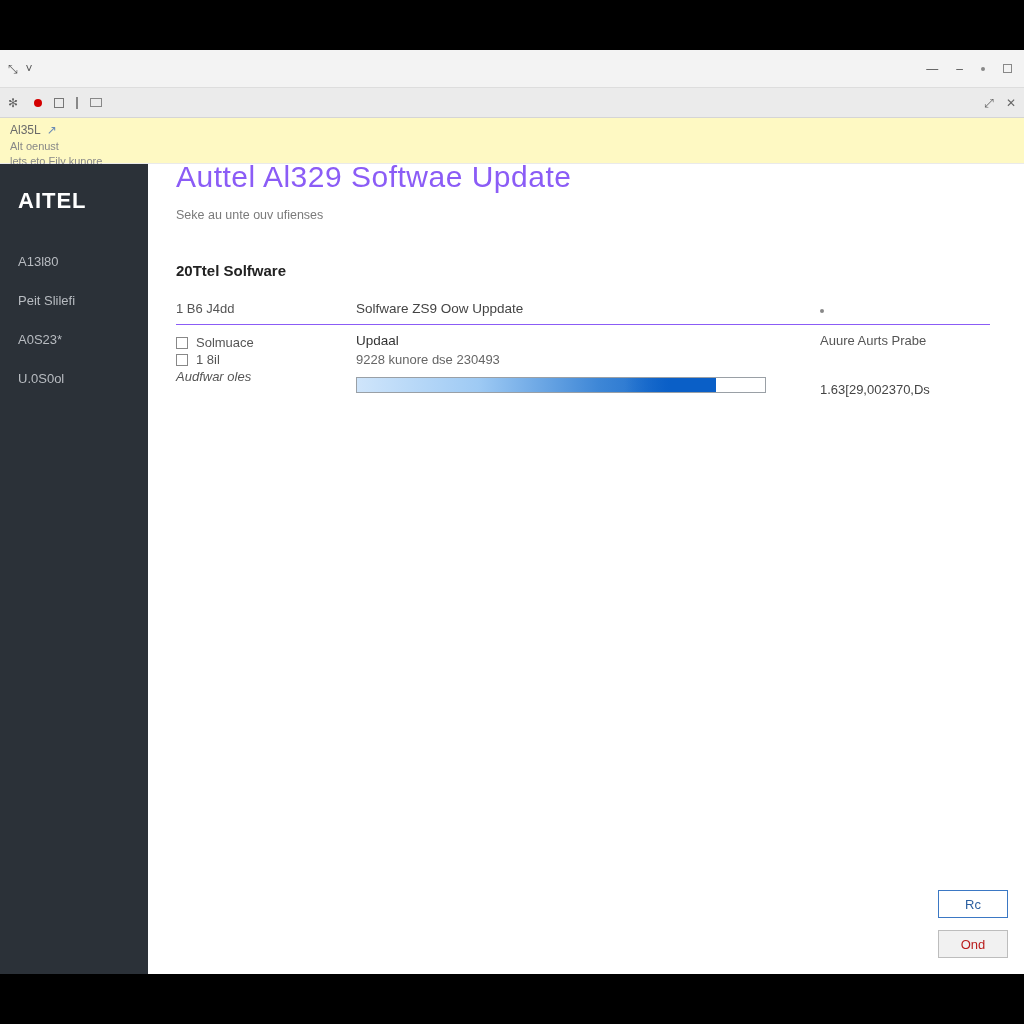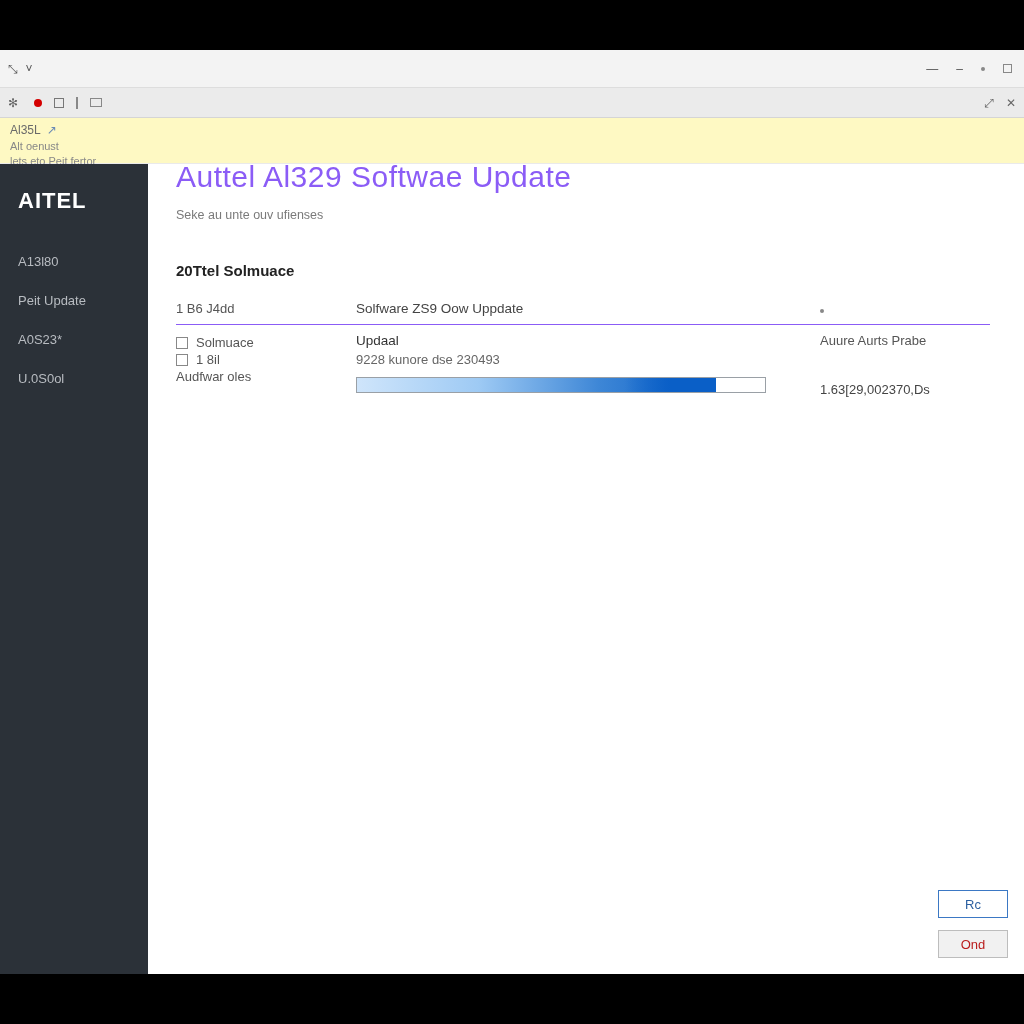--- a/index.html
+++ b/index.html
@@ -97,55 +97,55 @@
     <span class="rico">⤢</span>
     <span class="rico">✕</span>
   </div>
 
   <div class="crumb">
     <div class="line1">
       <span>Al35L</span>
       <span style="color:#6b8bb5;">↗</span>
     </div>
     <div class="ref">Alt oenust</div>
-    <div class="ref">lets eto Peit fertor</div>
+    <div class="ref">lets eto Fily kunore</div>
   </div>
 
   <div class="body">
     <div class="sidebar">
       <div class="brand">AITEL</div>
       <div class="side-item">A13l80</div>
-      <div class="side-item">Peit Update</div>
+      <div class="side-item">Peit Slilefi</div>
       <div class="side-item">A0S23*</div>
       <div class="side-item">U.0S0ol</div>
     </div>
 
     <div class="main">
       <h1 class="page-title">Auttel Al329 Softwae Update</h1>
       <div class="subtitle">Seke au unte ouv ufienses</div>
 
-      <div class="section-head">20Ttel Solmuace</div>
+      <div class="section-head">20Ttel Solfware</div>
 
       <div class="row top">
         <div class="col-left">1 B6 J4dd</div>
         <div class="col-center">Solfware ZS9 Oow Uppdate</div>
         <div class="col-right"><span class="mini-dot"></span></div>
       </div>
 
       <div class="row">
         <div class="col-left">
           <div class="chk">
             <span class="box"></span>
             <span>Solmuace</span>
           </div>
           <div class="chk">
             <span class="box"></span>
             <span>1 8il</span>
           </div>
-          <div style="">Audfwar oles</div>
+          <div style="font-style:italic;">Audfwar oles</div>
         </div>
 
         <div class="col-center">
           <div class="upd-label">Updaal</div>
           <div class="upd-sub">9228 kunore dse 230493</div>
           <div class="progress-wrap">
             <div class="progress-fill"></div>
             <div class="progress-bright"></div>
           </div>
         </div>

